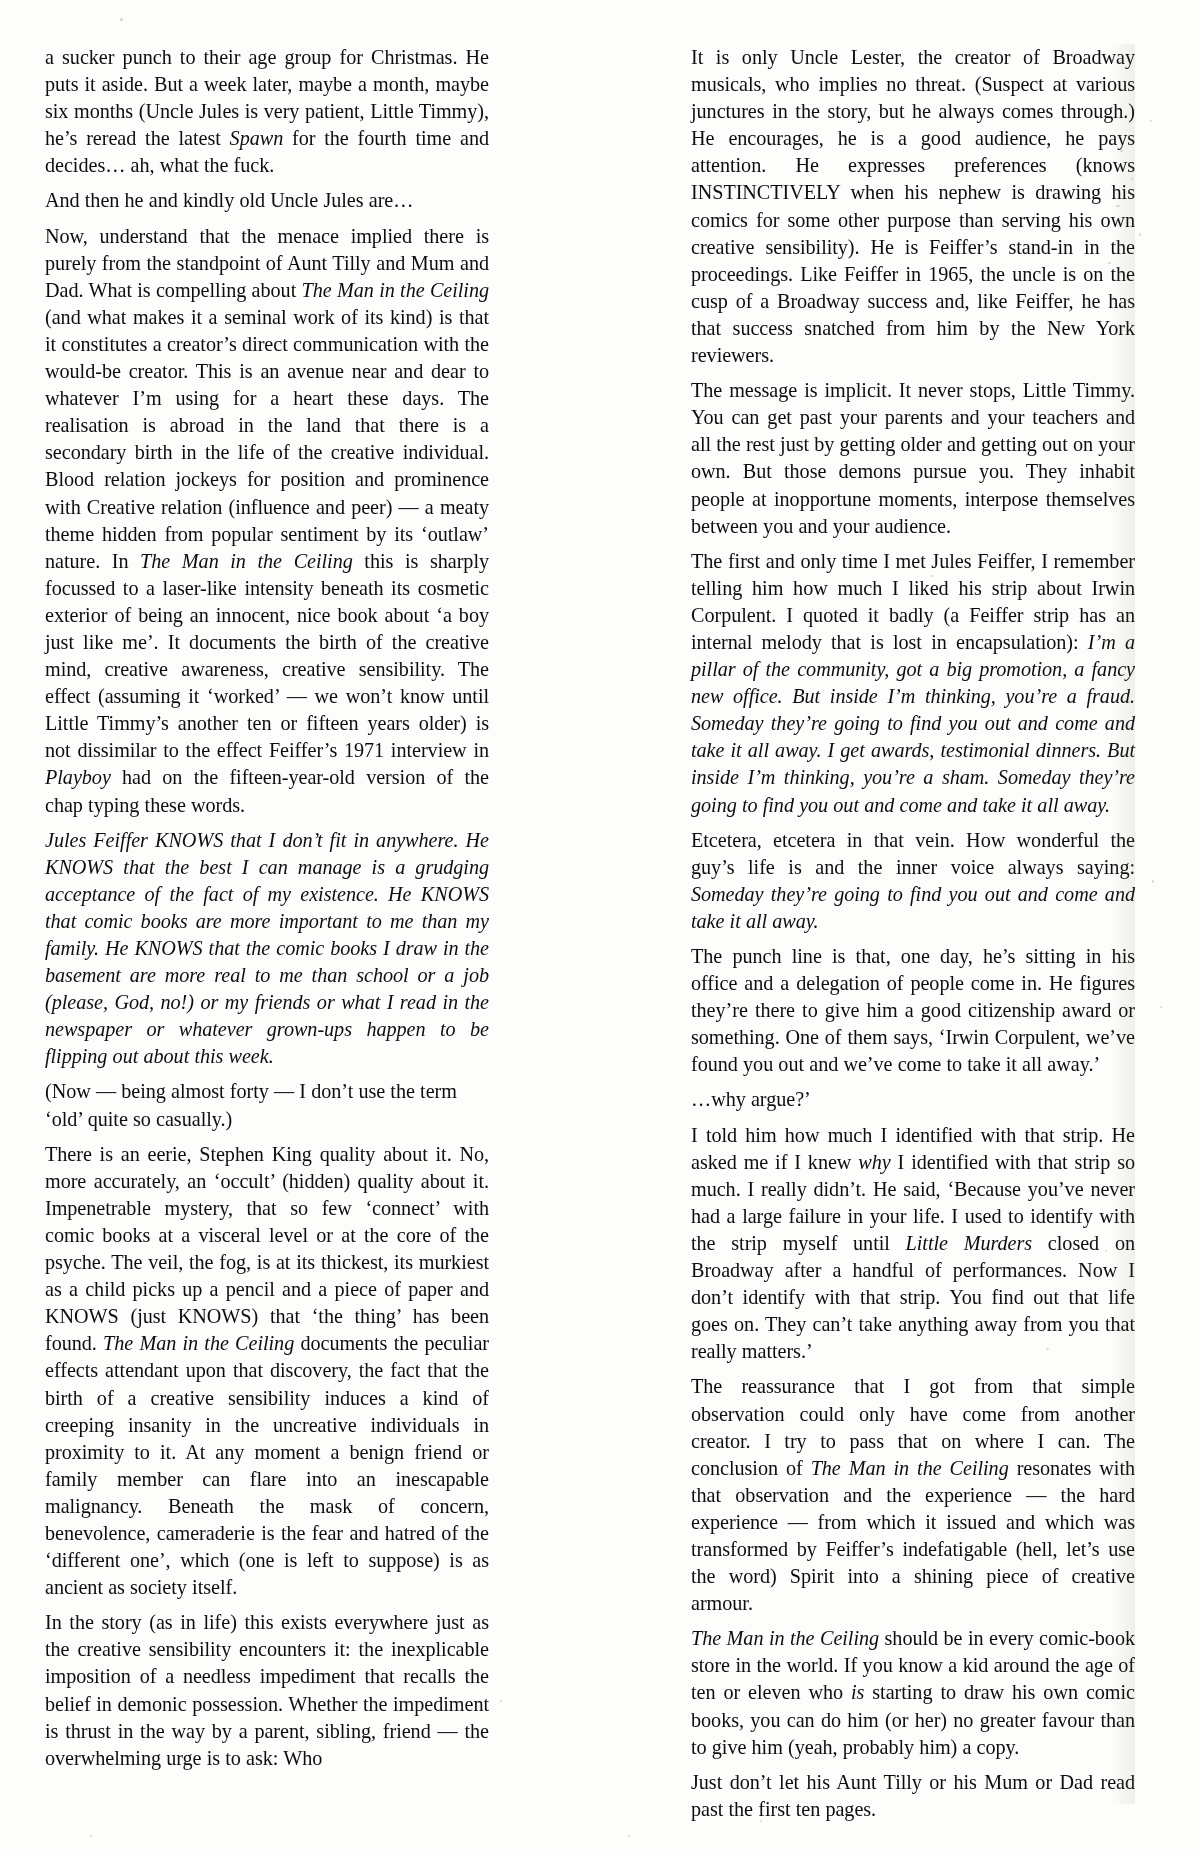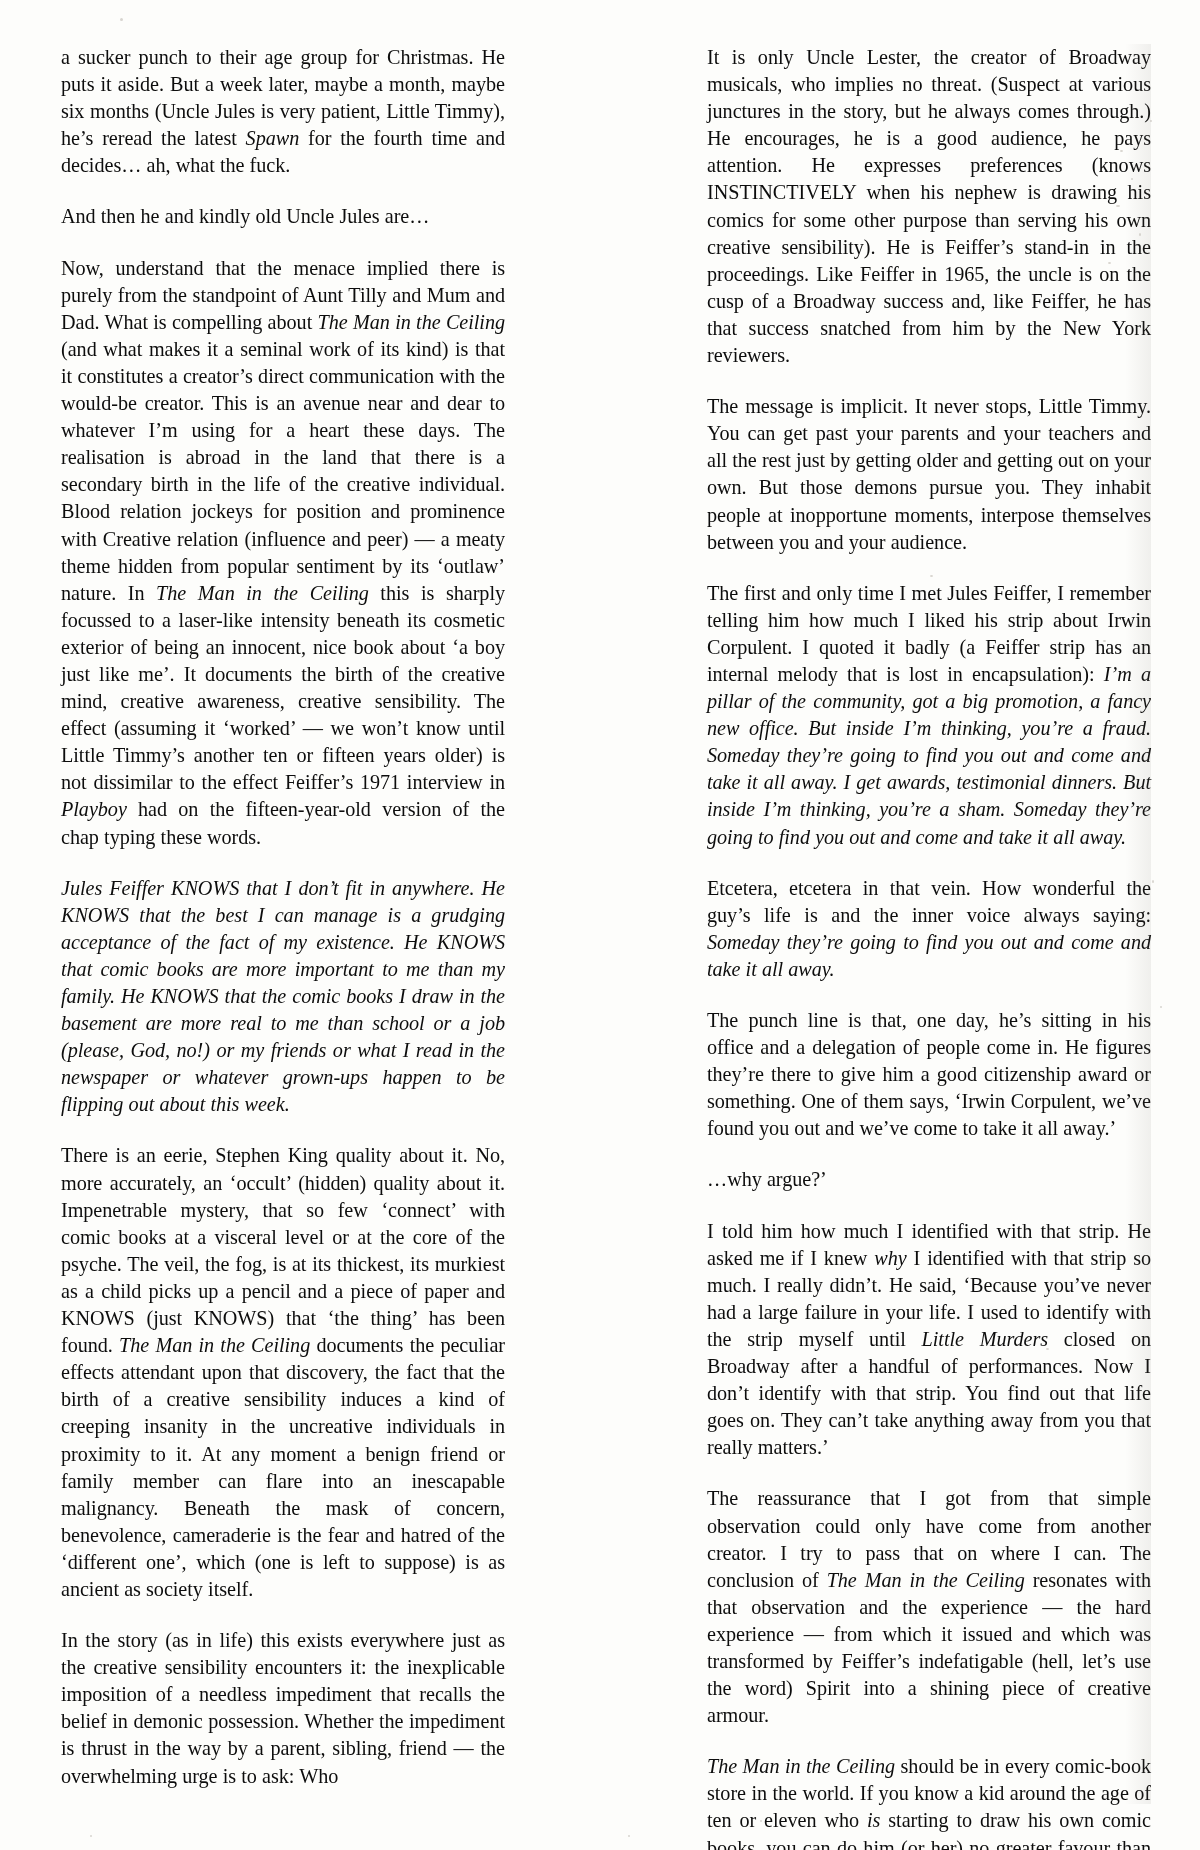--- a/index.html
+++ b/index.html
@@ -16,21 +16,21 @@
     overflow: hidden;
   }
   
   .page {
     position: absolute;
     inset: 0;
     background: #fdfdfb;
   }
   .page-inner {
     position: absolute;
-    left: 61px;
+    left: 45px;
     top: 44px;
     width: 1090px;
     height: 1760px;
     display: flex;
     justify-content: space-between;
     align-items: flex-start;
     gap: 44px;
   }
   .column {
     width: 444px;
@@ -40,21 +40,21 @@
   p.para {
     margin: 0;
     font-size: 20.2px;
     line-height: 27.1px;
     text-align: justify;
     text-justify: inter-word;
     letter-spacing: -0.05px;
     word-spacing: 0.2px;
     hyphens: none;
   }
-  p.para + p.para { margin-top: 24px; }
+  p.para + p.para { margin-top: 8px; }
 
   p.italic {
     font-style: italic;
   }
   p.nojustify {
     text-align: left;
   }
   .i { font-style: italic; }
 
   
@@ -78,20 +78,21 @@
 
 <div class="page"></div>
 
 <div class="page-inner">
 
   <div class="column left" id="left-col">
       <p class="para"><span class="">a sucker punch to their age group for Christmas. He puts it aside. But a week later, maybe a month, maybe six months (Uncle Jules is very patient, Little Timmy), he’s reread the latest </span><span class="i">Spawn</span><span class=""> for the fourth time and decides… ah, what the fuck.</span></p>
       <p class="para nojustify"><span class="">And then he and kindly old Uncle Jules are…</span></p>
       <p class="para"><span class="">Now, understand that the menace implied there is purely from the standpoint of Aunt Tilly and Mum and Dad. What is compelling about </span><span class="i">The Man in the Ceiling</span><span class=""> (and what makes it a seminal work of its kind) is that it constitutes a creator’s direct communication with the would-be creator. This is an avenue near and dear to whatever I’m using for a heart these days. The realisation is abroad in the land that there is a secondary birth in the life of the creative individual. Blood relation jockeys for position and prominence with Creative relation (influence and peer) — a meaty theme hidden from popular sentiment by its ‘outlaw’ nature. In </span><span class="i">The Man in the Ceiling</span><span class=""> this is sharply focussed to a laser-like intensity beneath its cosmetic exterior of being an innocent, nice book about ‘a boy just like me’. It documents the birth of the creative mind, creative awareness, creative sensibility. The effect (assuming it ‘worked’ — we won’t know until Little Timmy’s another ten or fifteen years older) is not dissimilar to the effect Feiffer’s 1971 interview in </span><span class="i">Playboy</span><span class=""> had on the fifteen-year-old version of the chap typing these words.</span></p>
       <p class="para italic"><span class="i">Jules Feiffer KNOWS that I don’t fit in anywhere. He KNOWS that the best I can manage is a grudging acceptance of the fact of my existence. He KNOWS that comic books are more important to me than my family. He KNOWS that the comic books I draw in the basement are more real to me than school or a job (please, God, no!) or my friends or what I read in the newspaper or whatever grown-ups happen to be flipping out about this week.</span></p>
+      <p class="para nojustify"><span class="">(Now — being almost forty — I don’t use the term ‘old’ quite so casually.)</span></p>
       <p class="para"><span class="">There is an eerie, Stephen King quality about it. No, more accurately, an ‘occult’ (hidden) quality about it. Impenetrable mystery, that so few ‘connect’ with comic books at a visceral level or at the core of the psyche. The veil, the fog, is at its thickest, its murkiest as a child picks up a pencil and a piece of paper and KNOWS (just KNOWS) that ‘the thing’ has been found. </span><span class="i">The Man in the Ceiling</span><span class=""> documents the peculiar effects attendant upon that discovery, the fact that the birth of a creative sensibility induces a kind of creeping insanity in the uncreative individuals in proximity to it. At any moment a benign friend or family member can flare into an inescapable malignancy. Beneath the mask of concern, benevolence, cameraderie is the fear and hatred of the ‘different one’, which (one is left to suppose) is as ancient as society itself.</span></p>
       <p class="para"><span class="">In the story (as in life) this exists everywhere just as the creative sensibility encounters it: the inexplicable imposition of a needless impediment that recalls the belief in demonic possession. Whether the impediment is thrust in the way by a parent, sibling, friend — the overwhelming urge is to ask: Who </span></p>
     </div>
 
   <div class="column right" id="right-col">
     <p class="para"><span class="">It is only Uncle Lester, the creator of Broadway musicals, who implies no threat. (Suspect at various junctures in the story, but he always comes through.) He encourages, he is a good audience, he pays attention. He expresses preferences (knows INSTINCTIVELY when his nephew is drawing his comics for some other purpose than serving his own creative sensibility). He is Feiffer’s stand-in in the proceedings. Like Feiffer in 1965, the uncle is on the cusp of a Broadway success and, like Feiffer, he has that success snatched from him by the New York reviewers.</span></p>
       <p class="para"><span class="">The message is implicit. It never stops, Little Timmy. You can get past your parents and your teachers and all the rest just by getting older and getting out on your own. But those demons pursue you. They inhabit people at inopportune moments, interpose themselves between you and your audience.</span></p>
       <p class="para"><span class="">The first and only time I met Jules Feiffer, I remember telling him how much I liked his strip about Irwin Corpulent. I quoted it badly (a Feiffer strip has an internal melody that is lost in encapsulation): </span><span class="i">I’m a pillar of the community, got a big promotion, a fancy new office. But inside I’m thinking, you’re a fraud. Someday they’re going to find you out and come and take it all away. I get awards, testimonial dinners. But inside I’m thinking, you’re a sham. Someday they’re going to find you out and come and take it all away.</span></p>
       <p class="para"><span class="">Etcetera, etcetera in that vein. How wonderful the guy’s life is and the inner voice always saying: </span><span class="i">Someday they’re going to find you out and come and take it all away.</span></p>
       <p class="para"><span class="">The punch line is that, one day, he’s sitting in his office and a delegation of people come in. He figures they’re there to give him a good citizenship award or something. One of them says, ‘Irwin Corpulent, we’ve found you out and we’ve come to take it all away.’</span></p>

